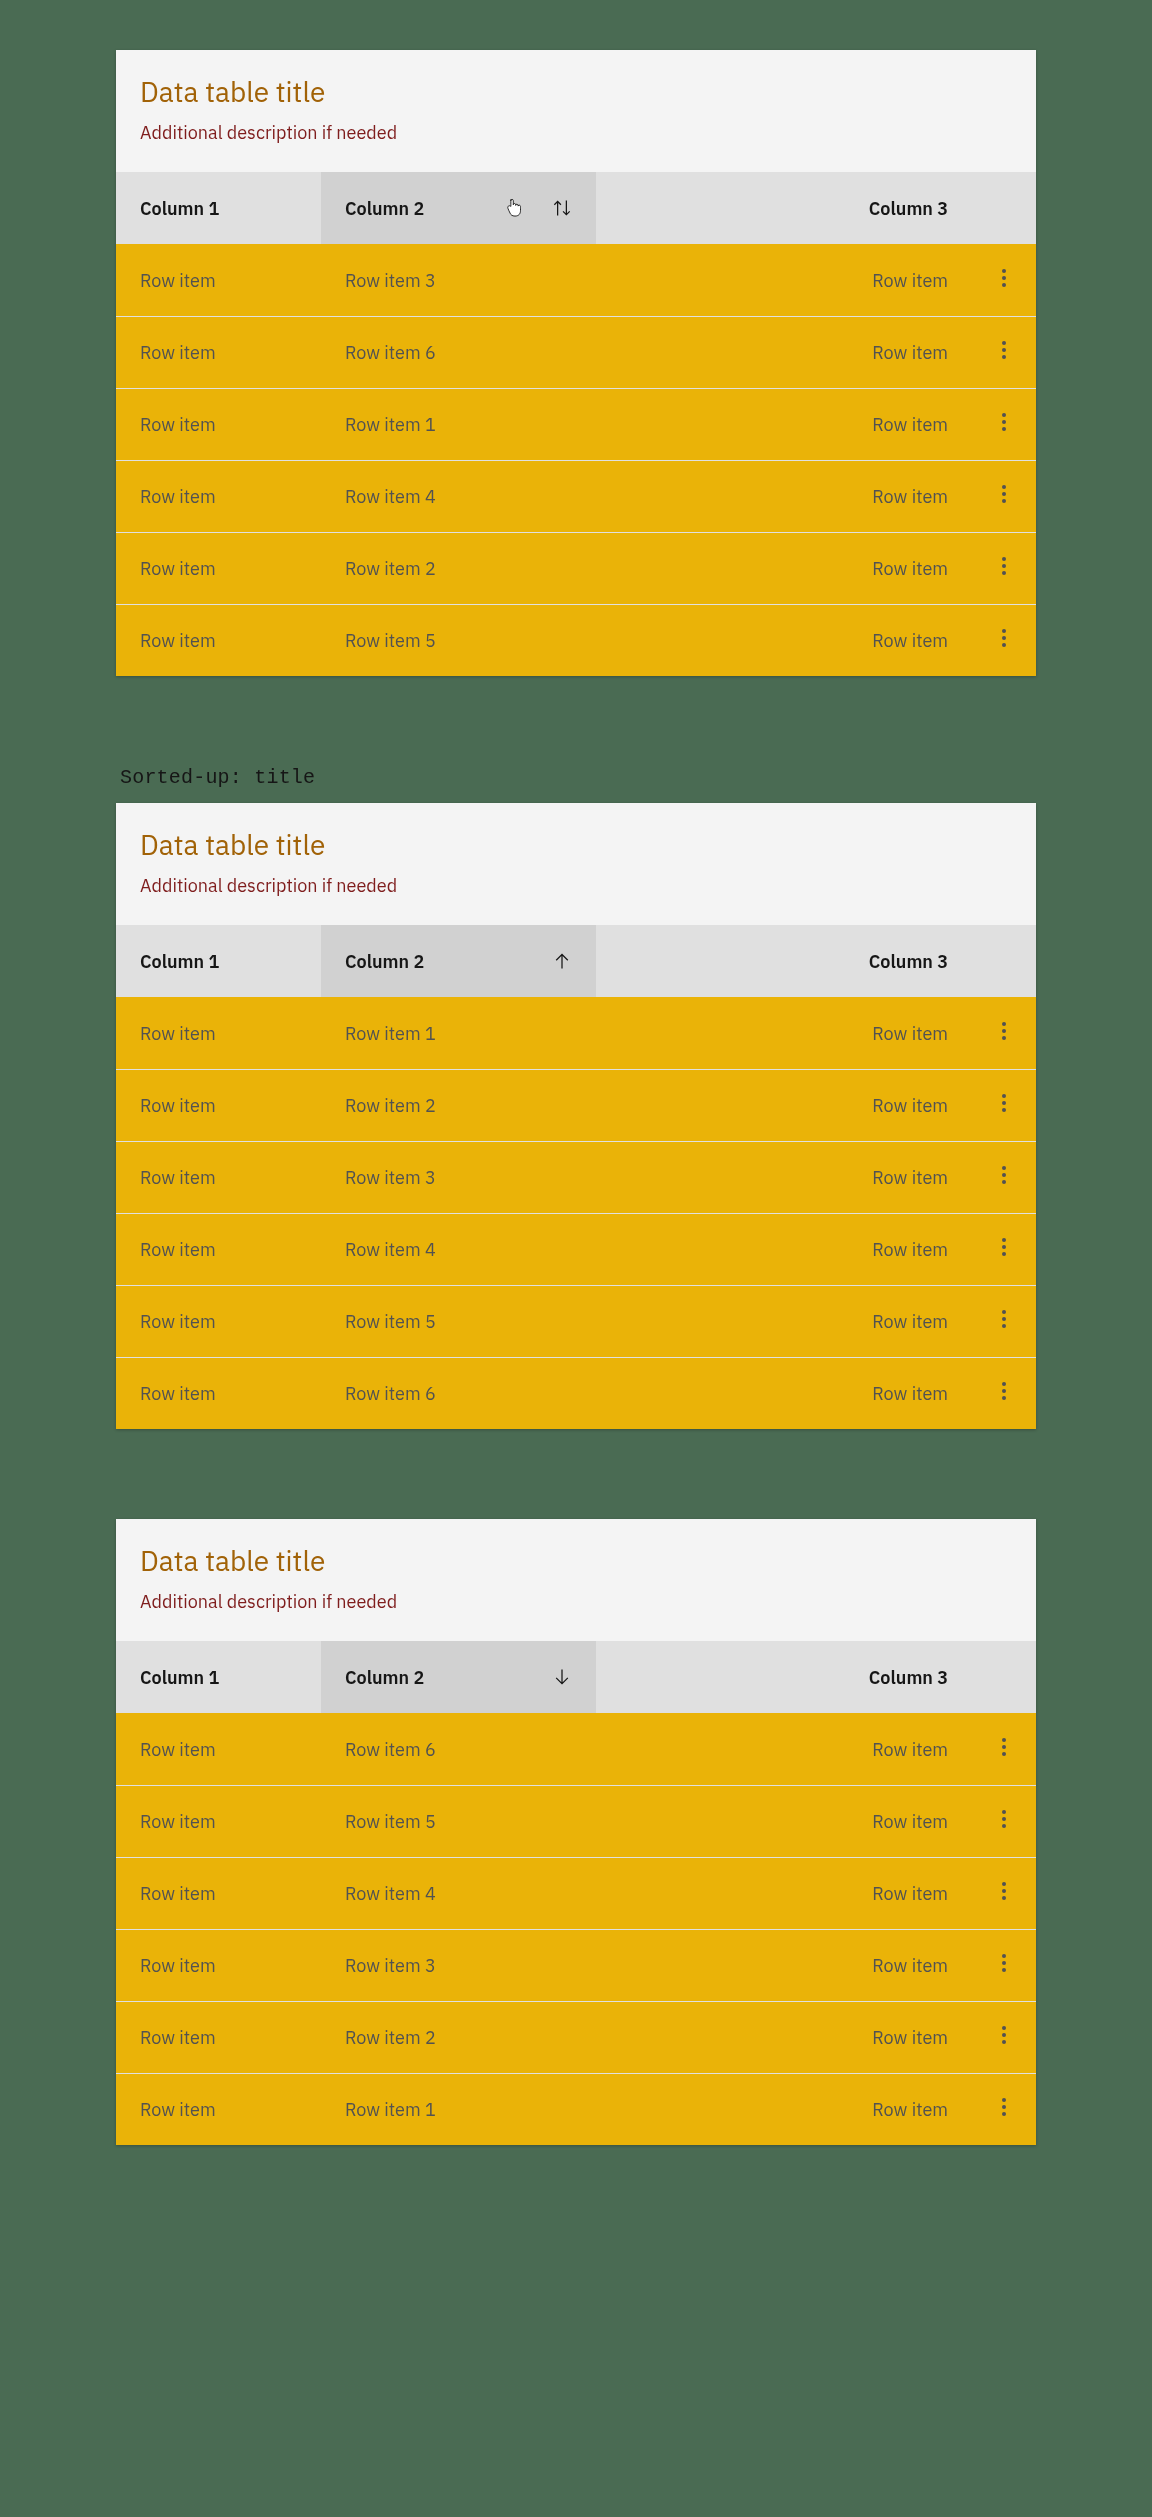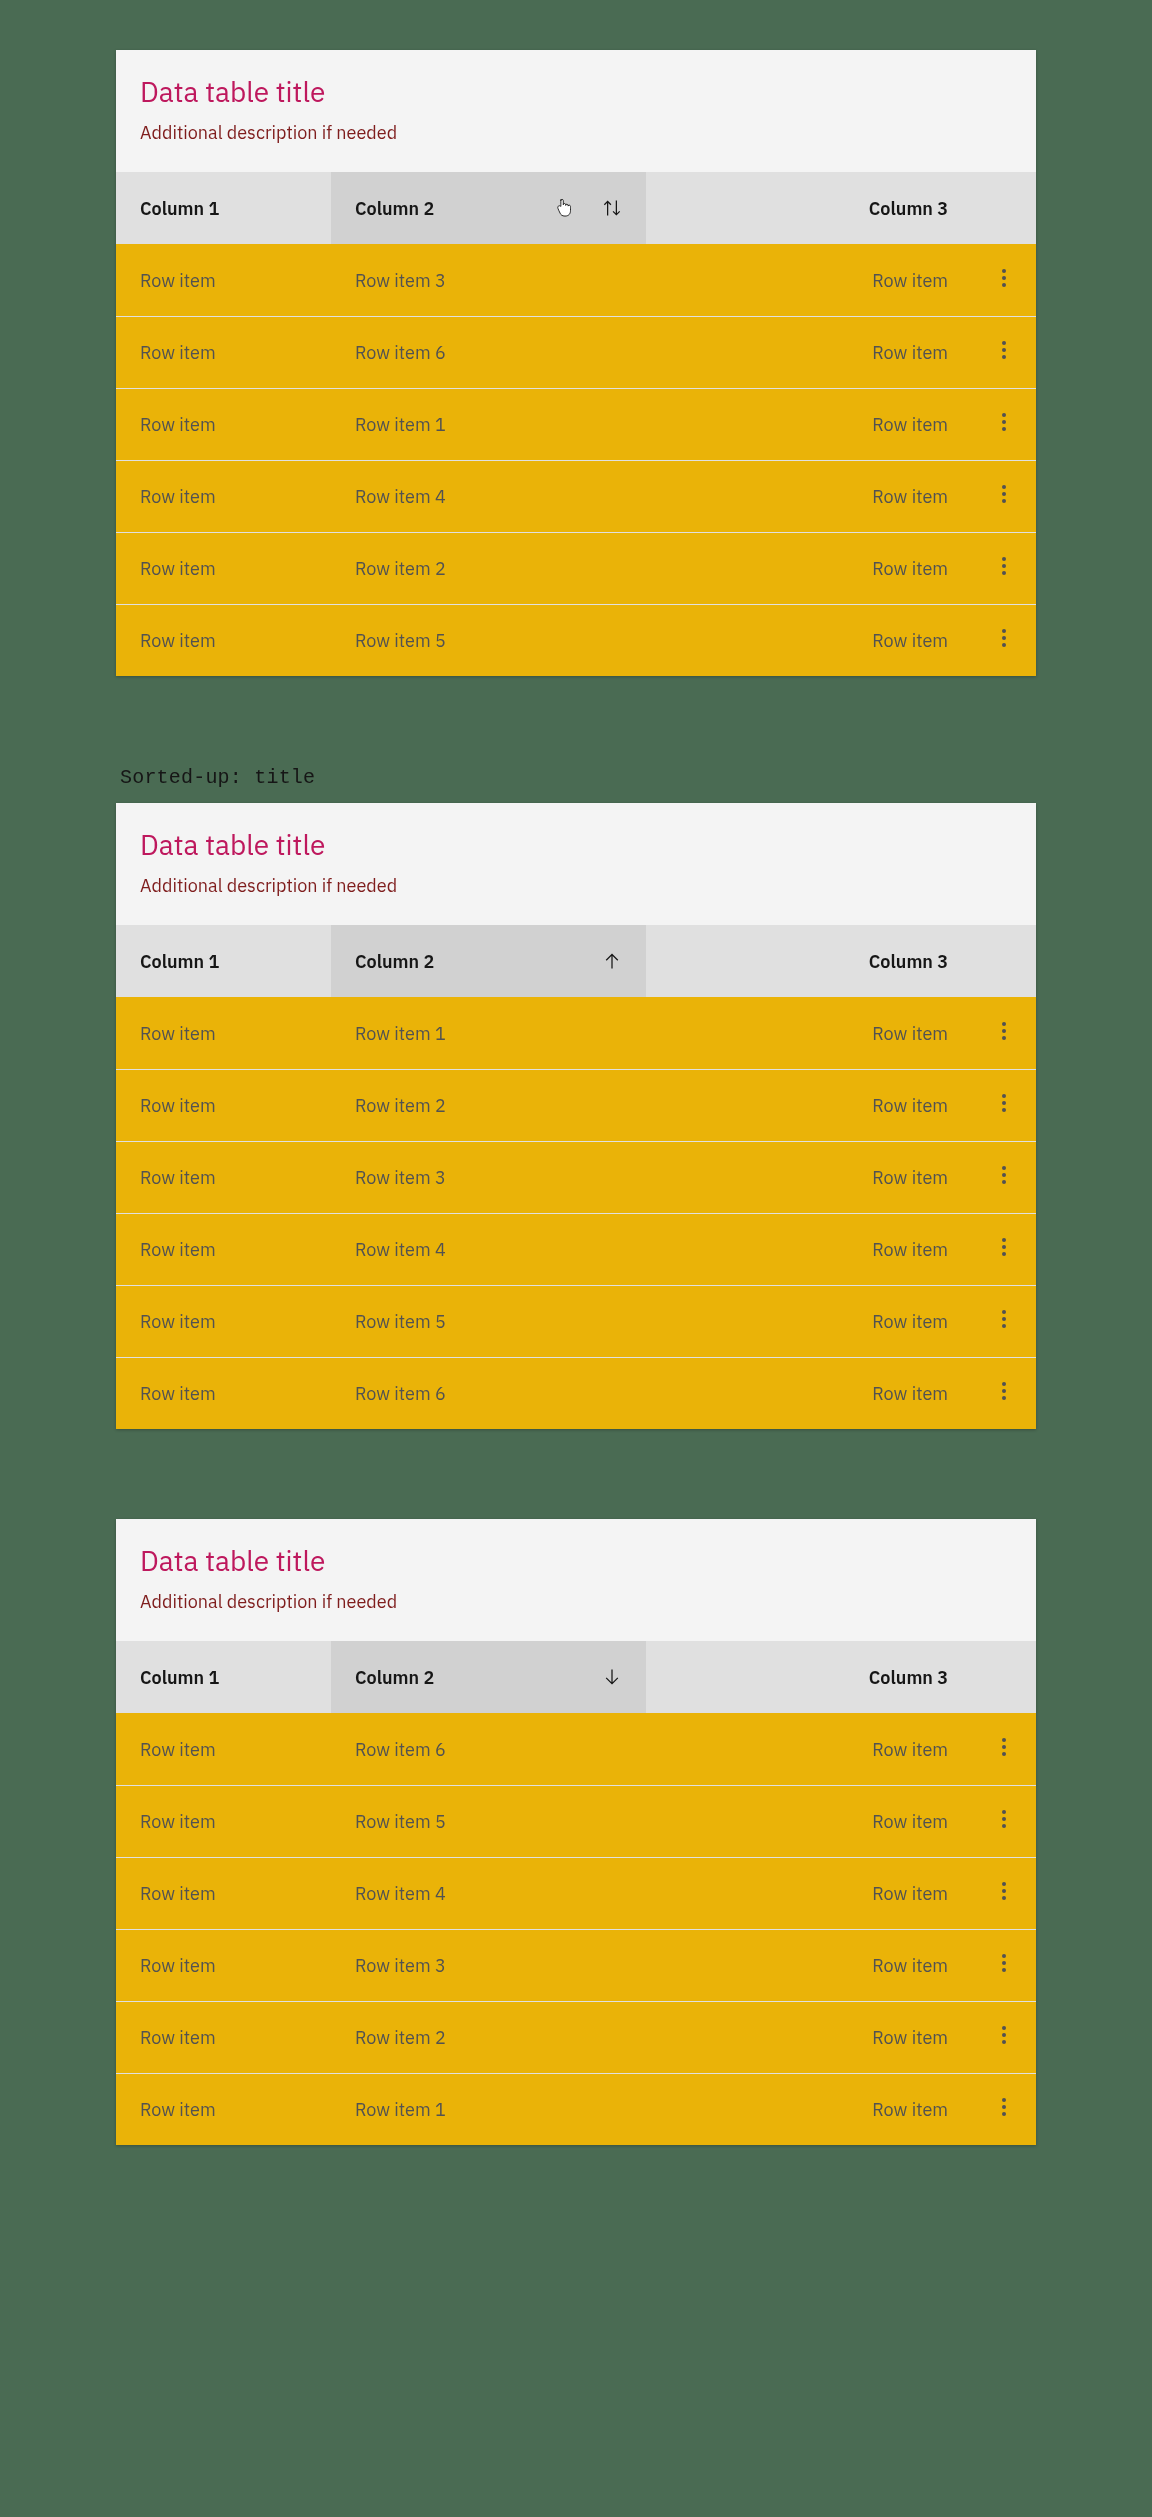--- a/index.html
+++ b/index.html
@@ -23,21 +23,21 @@
   .table-card {
     background: #f4f4f4;
     box-shadow: 0 1px 3px rgba(0,0,0,0.25);
   }
   .table-header {
     padding: 24px 24px 28px 24px;
   }
   .table-title {
     font-size: 28px;
     font-weight: 400;
-    color: #be185d;
+    color: #a16207;
     line-height: 1.25;
   }
   .table-desc {
     margin-top: 12px;
     font-size: 18px;
     color: #7f1d1d;
     font-weight: 400;
   }
   .thead-row {
     display: flex;
@@ -51,21 +51,21 @@
     font-size: 18px;
     font-weight: 600;
     color: #161616;
     position: relative;
   }
   .th.col-active {
     background: #d1d1d1;
     justify-content: space-between;
   }
   .col1 { width: 205px; }
-  .col2 { width: 315px; margin-left: 10px; }
+  .col2 { width: 275px; }
   .col3 { flex: 1; justify-content: flex-end; }
   .col-actions { width: 64px; }
 
   .sort-icon {
     width: 20px; height: 20px;
     display: inline-flex;
     align-items: center;
     justify-content: center;
     color: #161616;
   }

